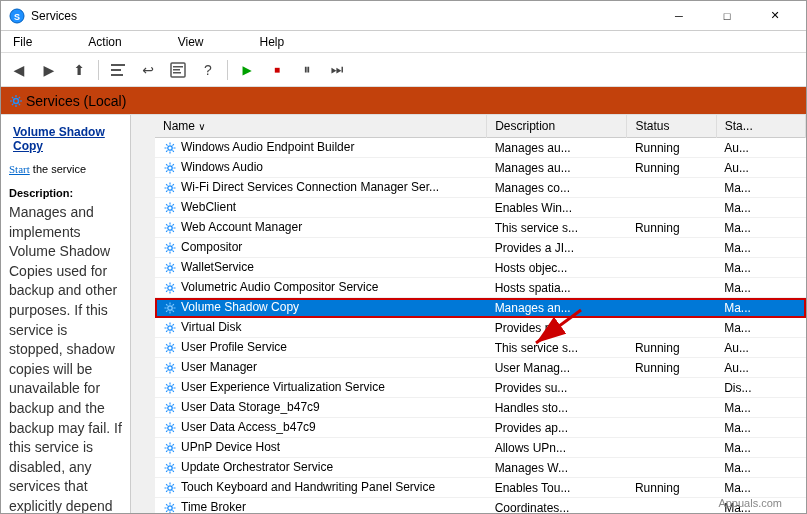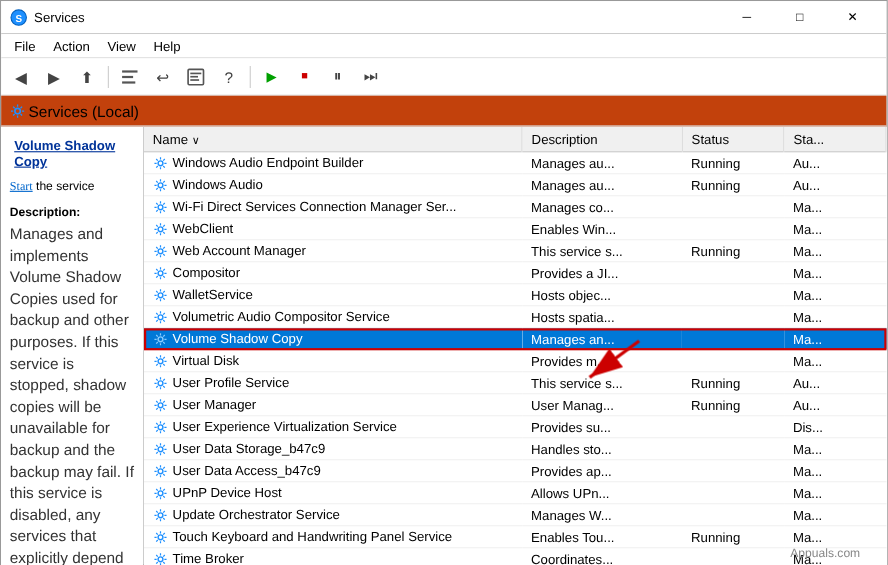--- a/index.html
+++ b/index.html
@@ -51,20 +51,21 @@
     }
 
     
     .menu-bar {
       background: #fff;
       height: 22px;
       display: flex;
       align-items: center;
       padding: 0 4px;
       border-bottom: 1px solid #ddd;
+      gap: 40px;
     }
     .menu-item {
       padding: 2px 8px;
       cursor: pointer;
       font-size: 12px;
       color: #000;
     }
 
     
     .toolbar {
@@ -200,20 +201,21 @@
       background: #fff;
       border-right: 1px solid #ccc;
       overflow-y: auto;
       padding: 4px;
     }
 
     .content-wrapper {
       display: flex;
       flex: 1;
       overflow: hidden;
+      gap: 24px;
     }
   </style>
 </head>
 <body>
 
 <div class="outer-wrapper">
 
   <div class="title-bar">
     <div class="title-bar-icon">
       <svg width="16" height="16" viewBox="0 0 16 16">

